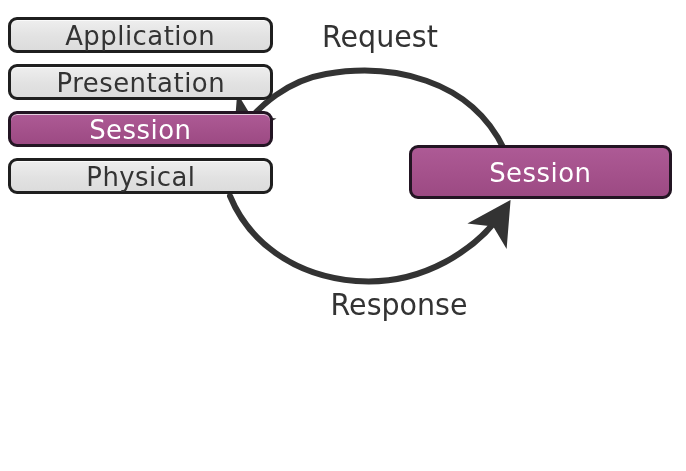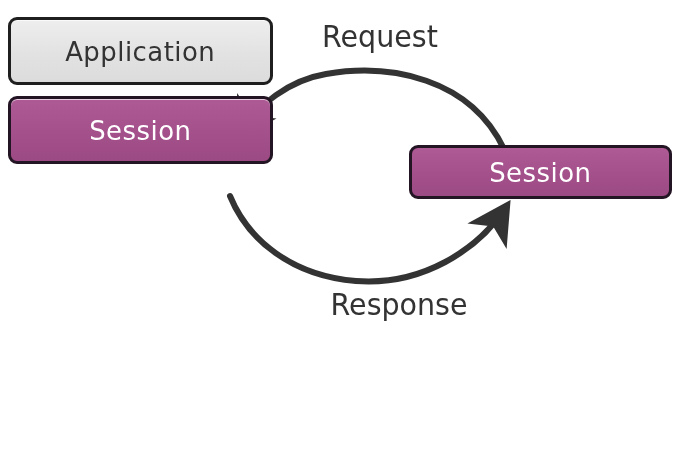--- a/index.html
+++ b/index.html
@@ -24,21 +24,21 @@
   .stack {
     position: absolute;
     left: 8px;
     top: 17px;
     width: 265px;
   }
   .layer-box {
     position: relative;
     box-sizing: border-box;
     width: 265px;
-    height: 68px;
+    height: 36px;
     margin-bottom: 11px;
     border: 3px solid #1f1f1f;
     border-radius: 9px;
     background: linear-gradient(180deg, #eeeeee 0%, #e2e2e2 55%, #dcdcdc 100%);
     display: flex;
     align-items: center;
     justify-content: center;
     box-shadow: 0 1px 0 rgba(255,255,255,0.7) inset;
   }
   .layer-box.highlight {
@@ -126,28 +126,34 @@
 
     <path d="M 230 196 C 248 240, 292 276, 356 281 C 422 286, 478 250, 506 207" fill="none" stroke="#333333" stroke-width="6" stroke-linecap="round" marker-end="url(#arrowhead-up-right)"></path>
   </svg>
 
   <div class="stack">
 
     <div class="layer-box">
       <span class="layer-label">Application</span>
     </div>
 
+    <div class="layer-box">
+      <span class="layer-label">Presentation</span>
+    </div>
 
     <div class="layer-box highlight">
       <span class="layer-label">Session</span>
     </div>
 
 
 
 
+    <div class="layer-box">
+      <span class="layer-label">Physical</span>
+    </div>
 
   </div>
 
   <div class="remote-box">
     <span class="remote-label">Session</span>
   </div>
 
   <div class="flow-label" id="label-request">Request</div>
 
   <div class="flow-label" id="label-response">Response</div>

